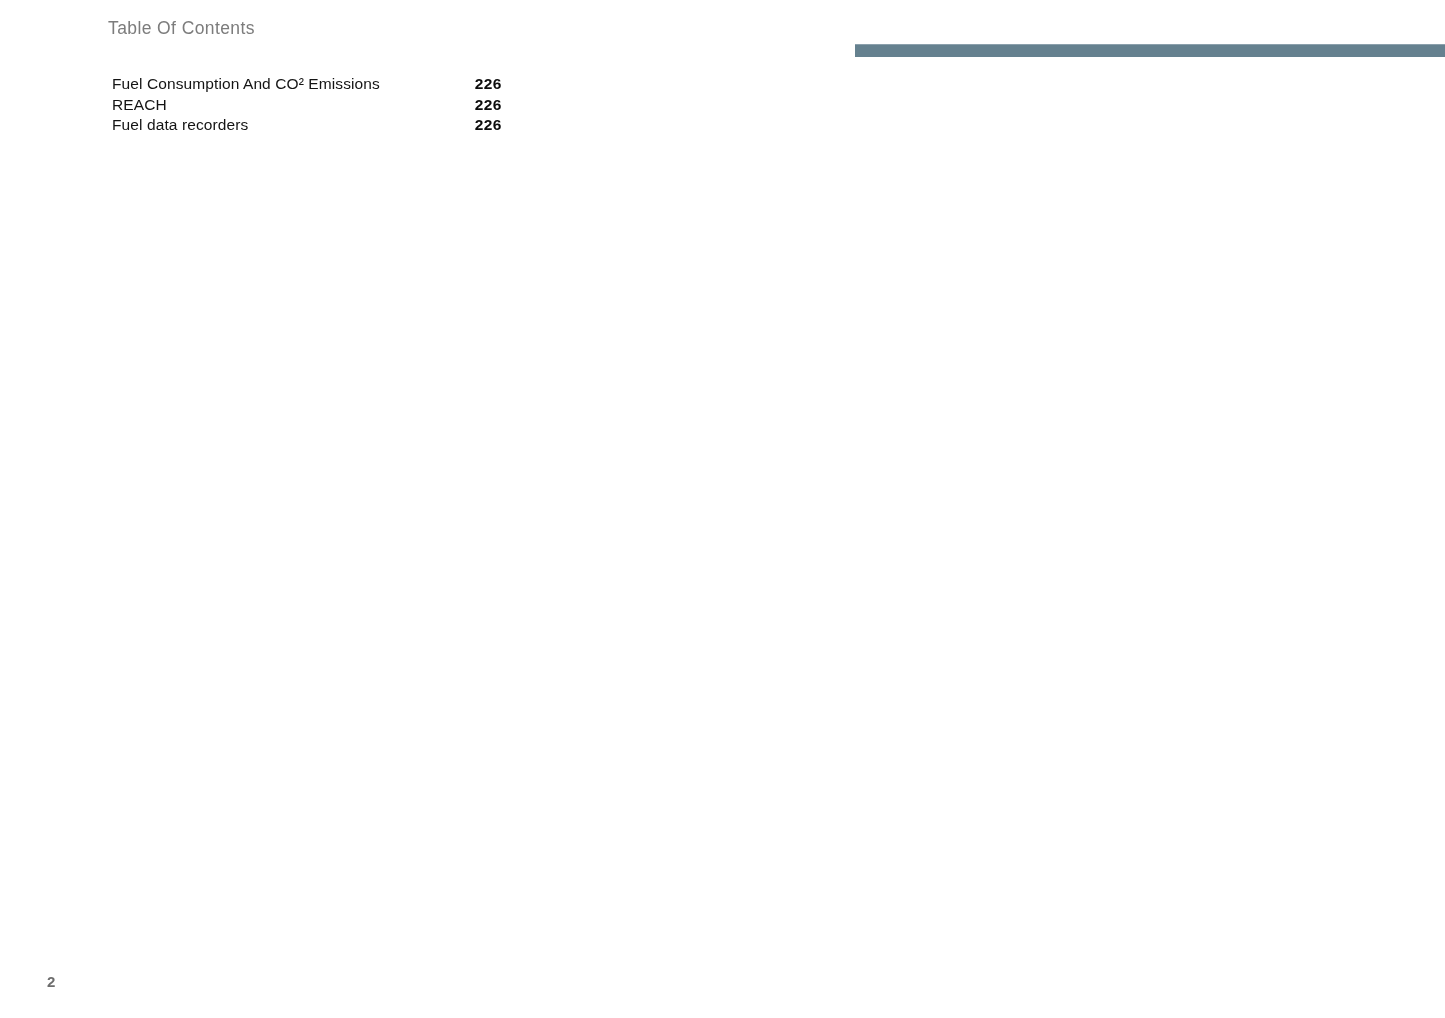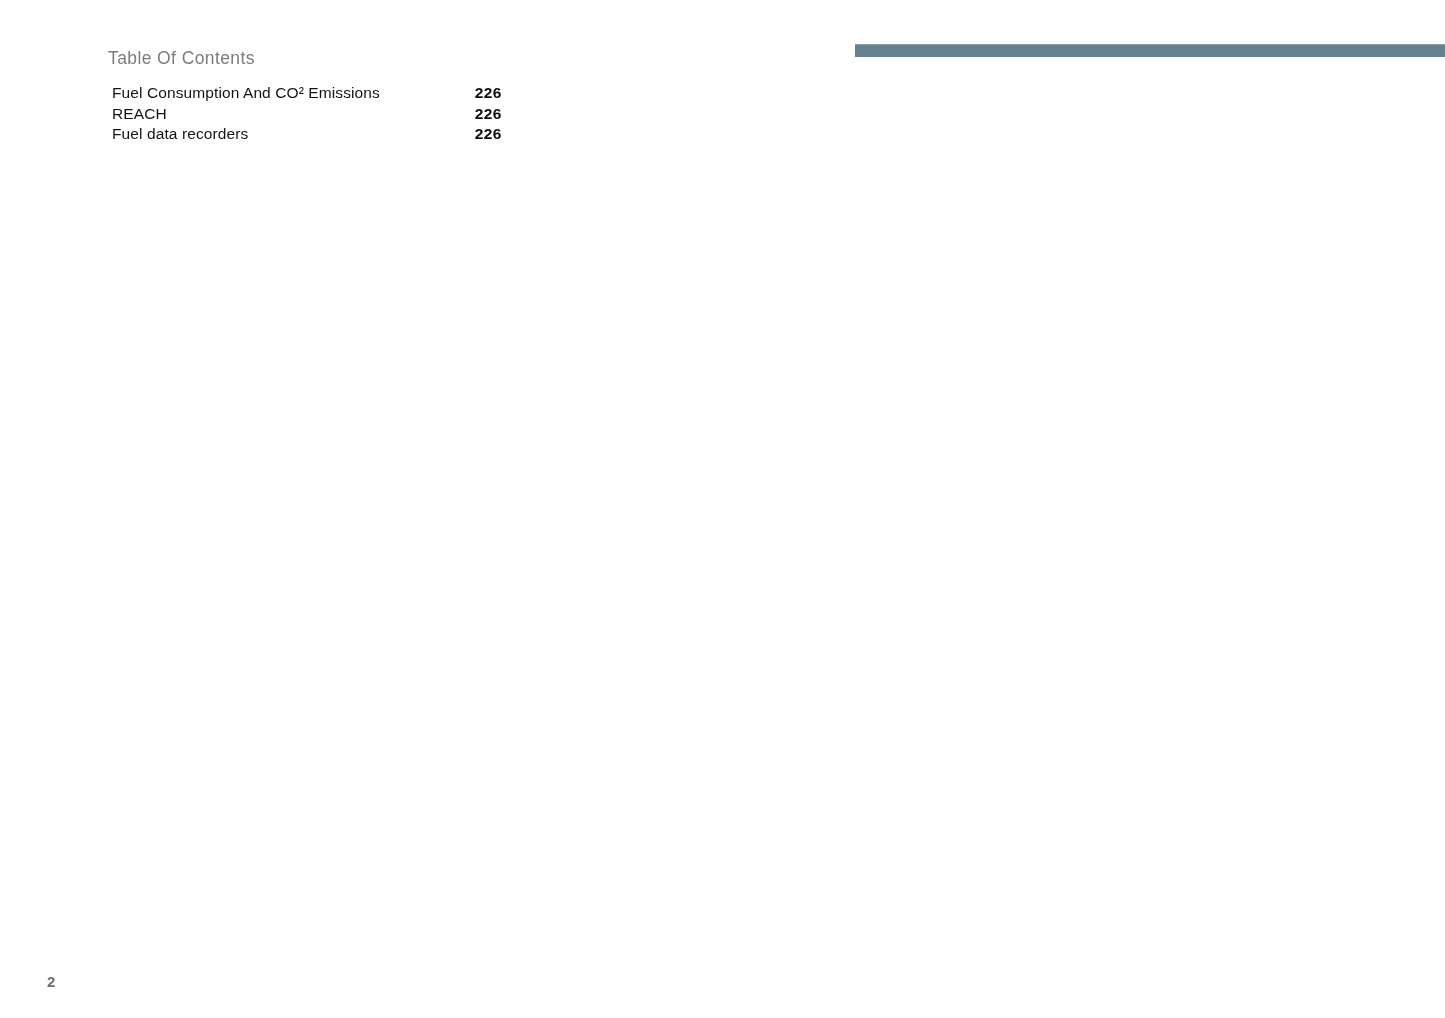--- a/index.html
+++ b/index.html
@@ -12,21 +12,21 @@
     width: 1445px;
     height: 1018px;
     overflow: hidden;
     font-family: "Liberation Sans", sans-serif;
     -webkit-font-smoothing: antialiased;
   }
 
   .doc-title {
     position: absolute;
     left: 108px;
-    top: 48px;
+    top: 18px;
     margin: 0;
     font-size: 17.5px;
     line-height: 20px;
     font-weight: 500;
     letter-spacing: 0.4px;
     color: #7c7c7c;
   }
 
   .accent-bar {
     position: absolute;
@@ -34,21 +34,21 @@
     top: 44px;
     width: 590px;
     height: 12px;
     background: #65818f;
     border-top: 1px solid #8ba0ac;
   }
 
   .toc {
     position: absolute;
     left: 112px;
-    top: 83px;
+    top: 74px;
     width: 390px;
   }
   .toc-row {
     display: flex;
     justify-content: space-between;
     align-items: baseline;
     height: 20.5px;
     line-height: 20.5px;
     cursor: pointer;
   }

